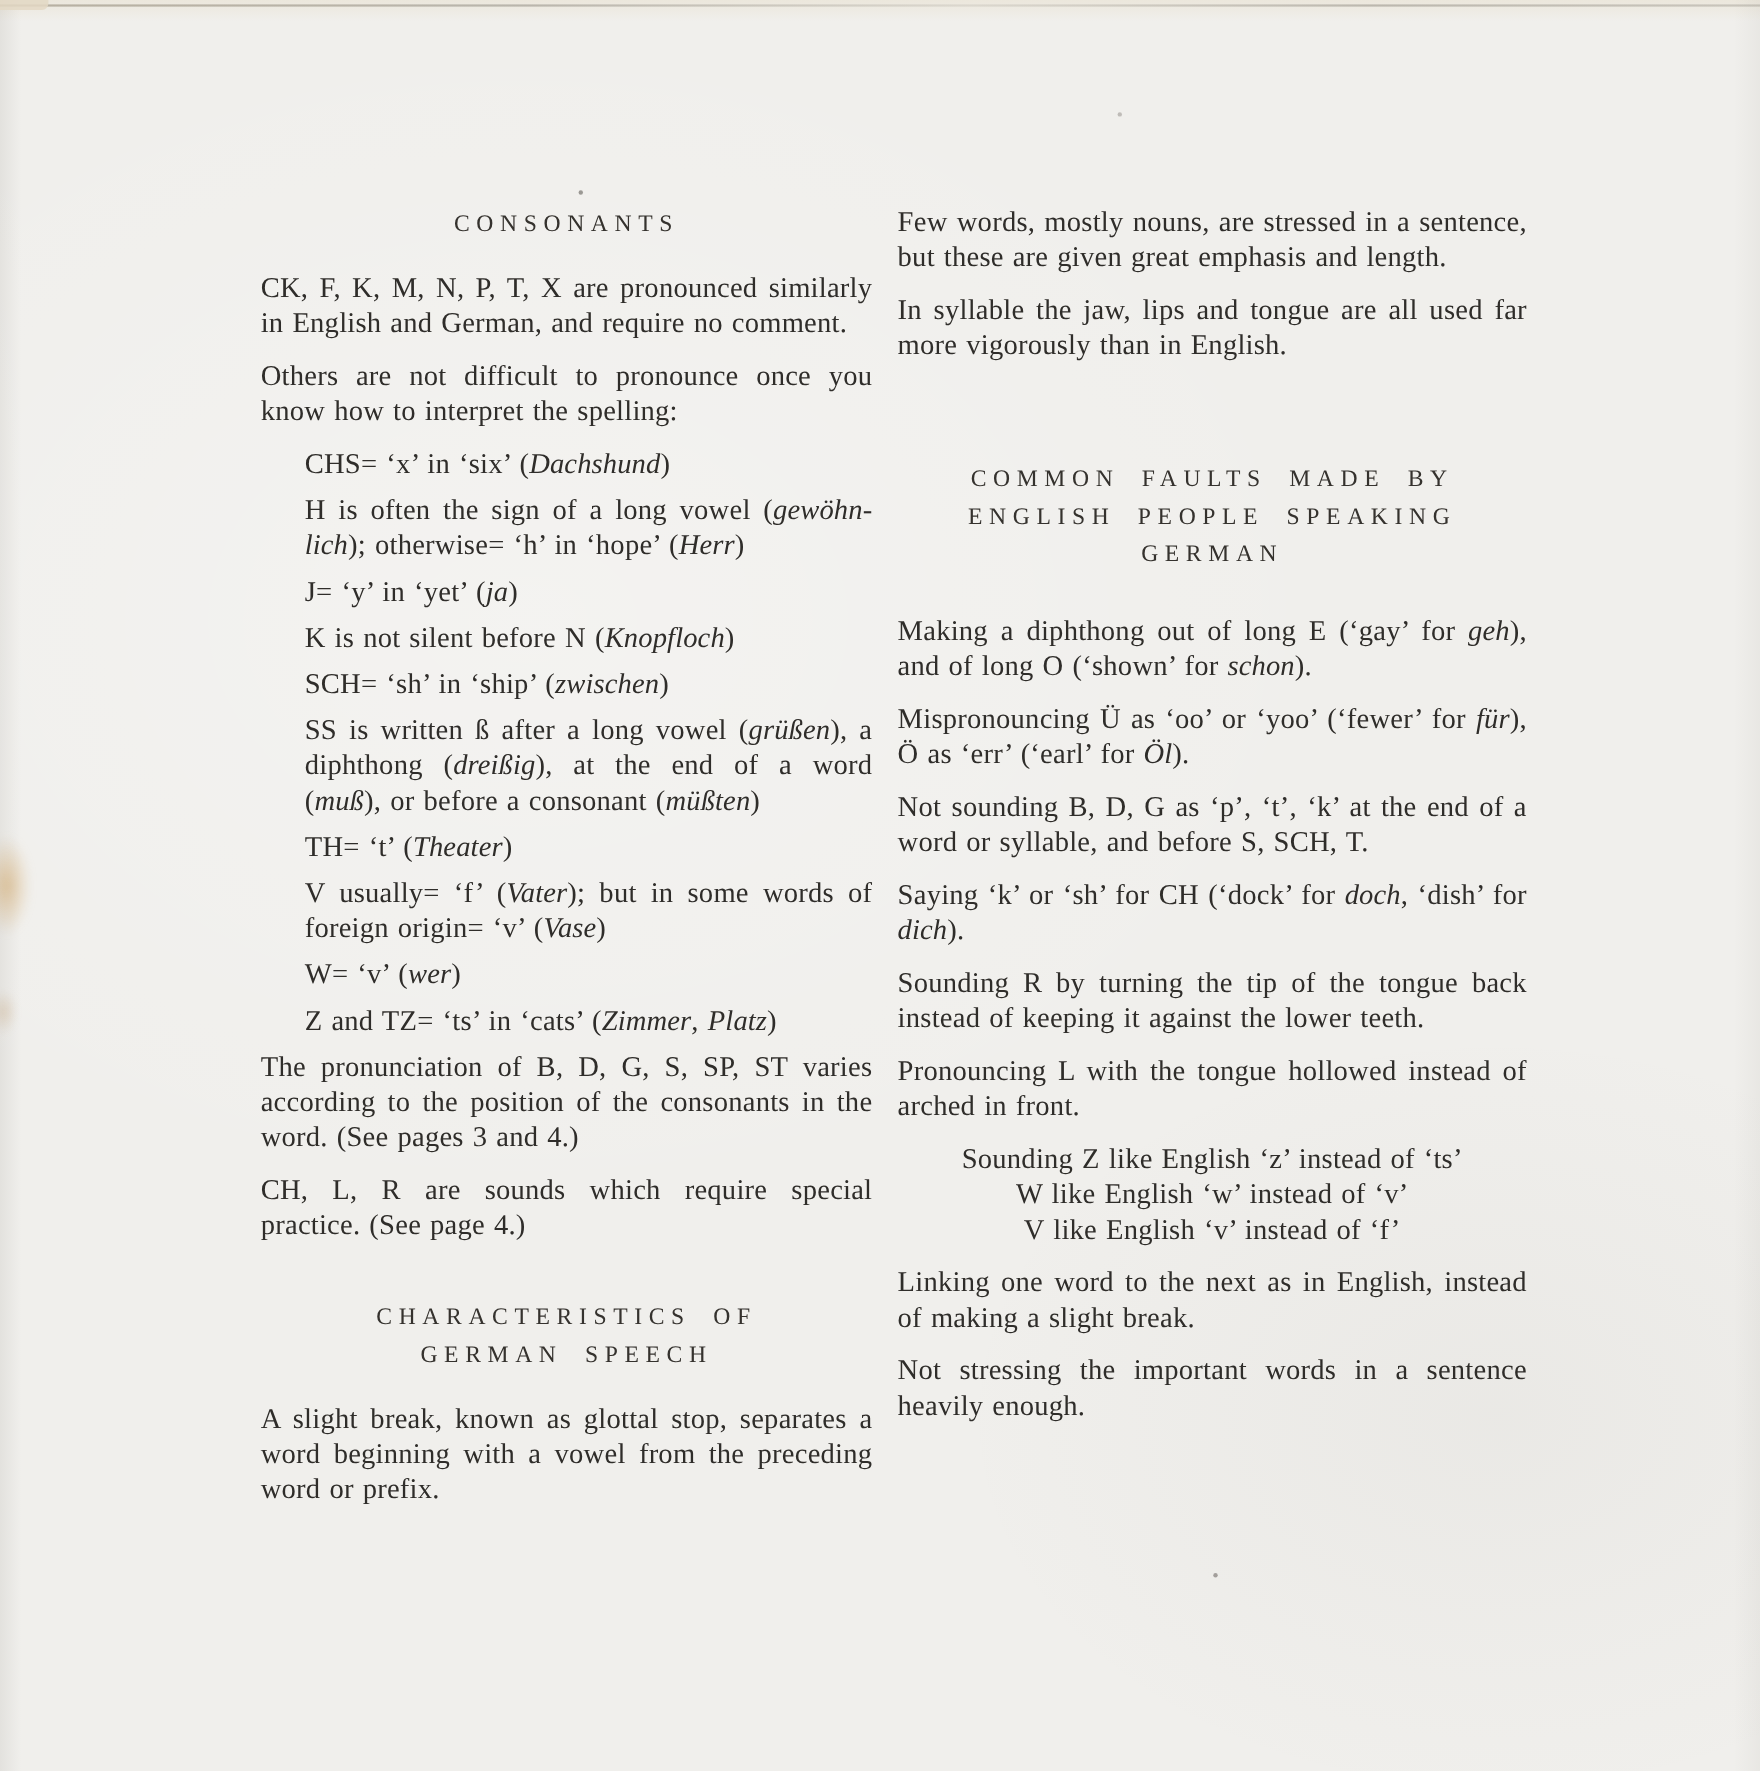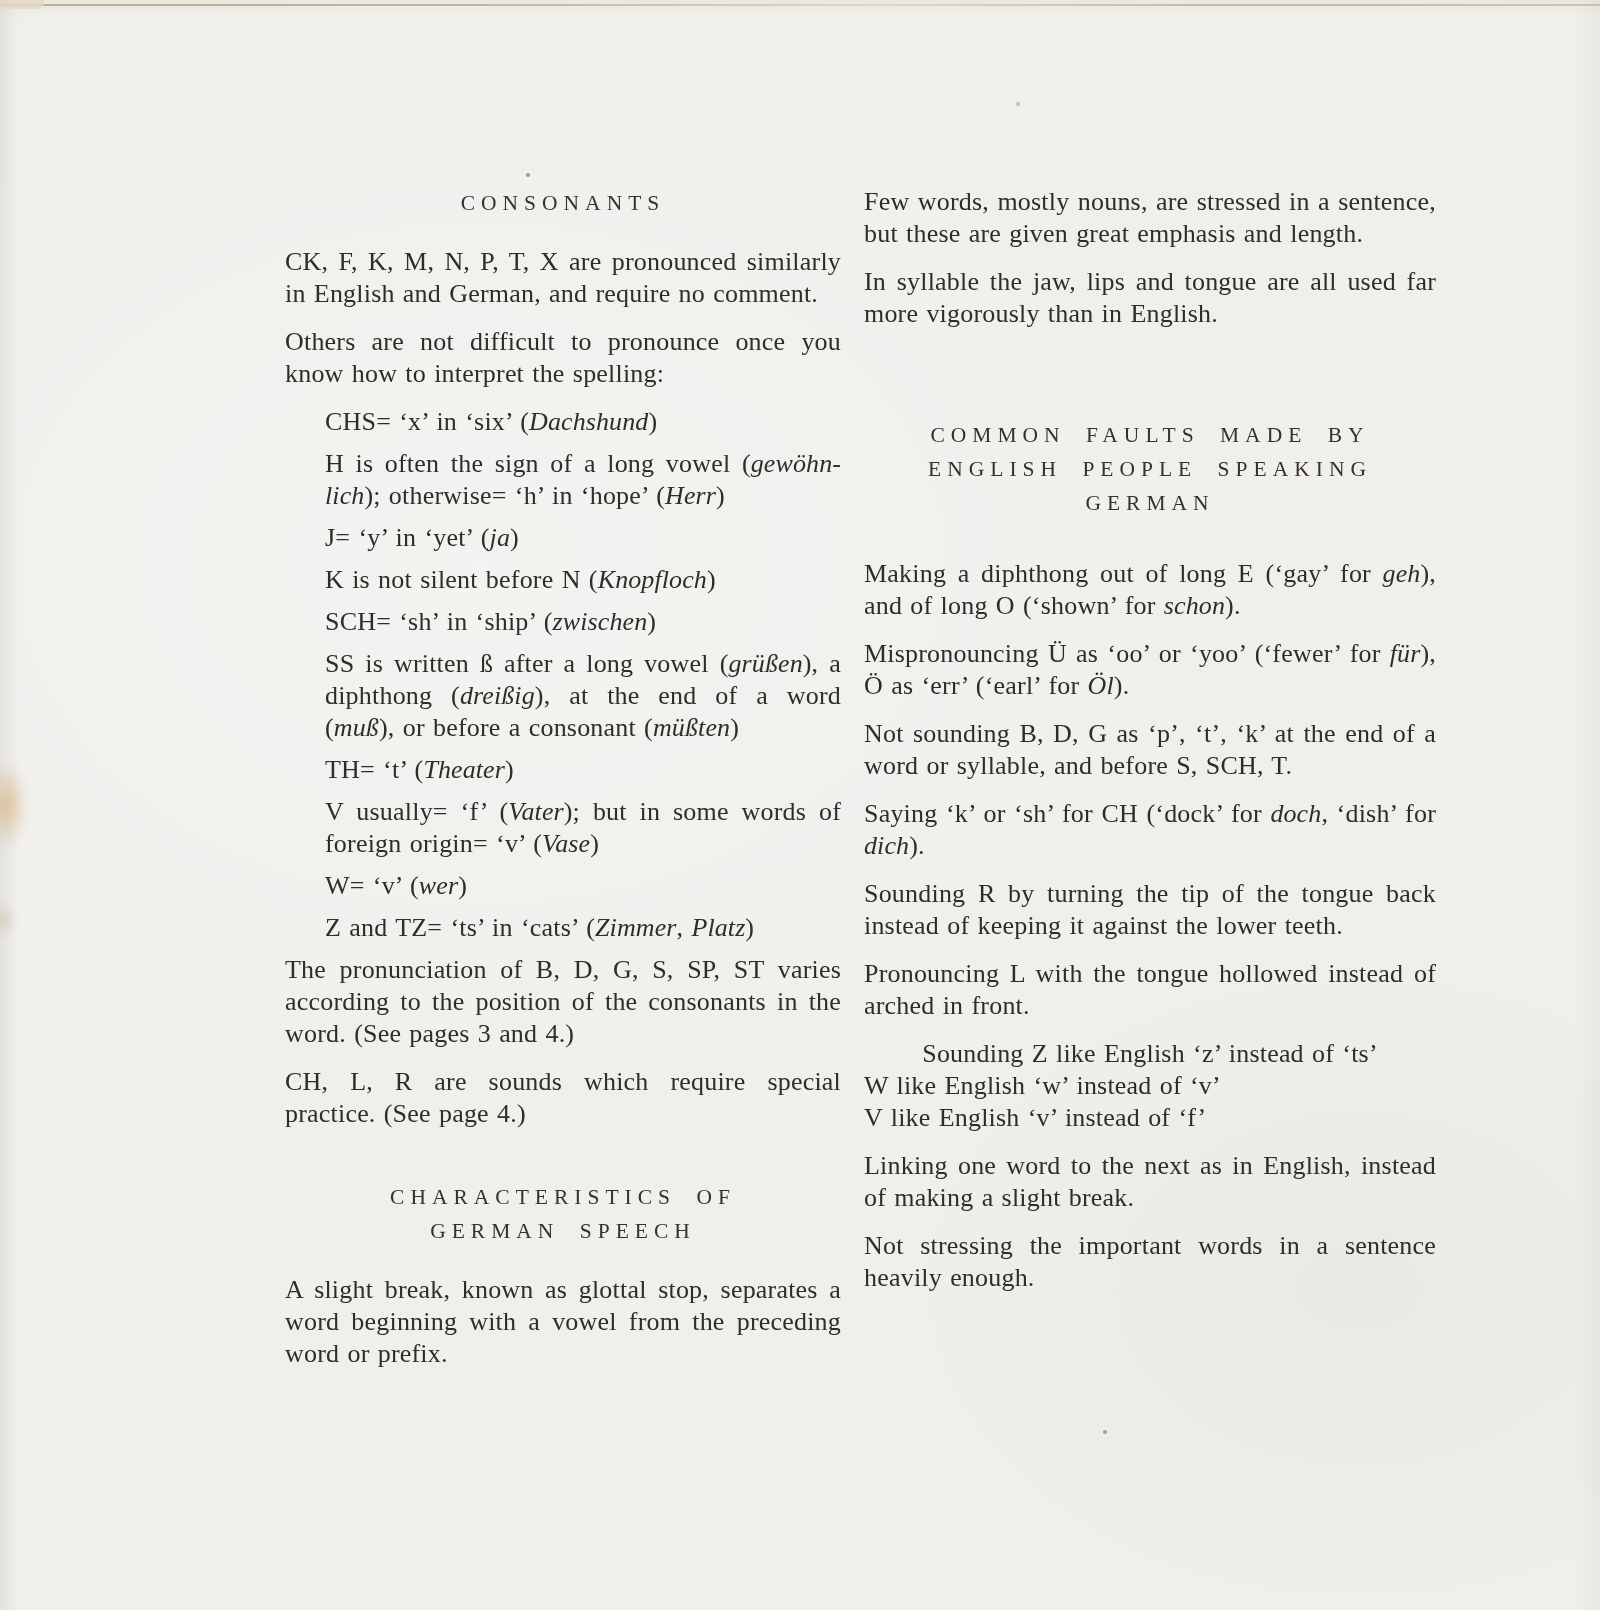--- a/index.html
+++ b/index.html
@@ -49,40 +49,39 @@
       1017px 103px 0 1px rgba(100,95,88,0.35),
       1104px 1431px 0 1px rgba(70,65,60,0.45);
     border-radius:50%;
   }
   .col{
     position:absolute;top:186px;
     font-size:26px;line-height:32px;
     text-align:justify;
     word-spacing:1.5px;
     letter-spacing:0.2px;
-    margin-left:48px;
   }
   .col-left{left:237px;width:556px;}
   .col-right{left:816px;width:572px;}
   .para{margin:0 0 16px;}
   .para.list{margin:0 0 10px 40px;}
   .heading{
     text-align:center;
     font-size:21.5px;
     line-height:34px;
     letter-spacing:6px;
     word-spacing:9px;
     margin:0 0 26px;
     color:#35322e;
   }
   .col-left .heading:not(:first-child){margin-top:50px;}
   .col-right .heading:not(:first-child){margin-top:88px;margin-bottom:38px;}
   .lines{margin:0 0 16px;}
   .lines div{text-align:center;}
-  .lines div.right{text-align:left;}
+  .lines div.right{text-align:center;}
   em{font-style:italic;letter-spacing:0.1px;}
 </style>
 </head>
 <body>
 
 <div class="page">
   <div class="top-edge"></div>
   <div class="corner-cream"></div>
   <div class="stain"></div>
   <div class="stain2"></div>

